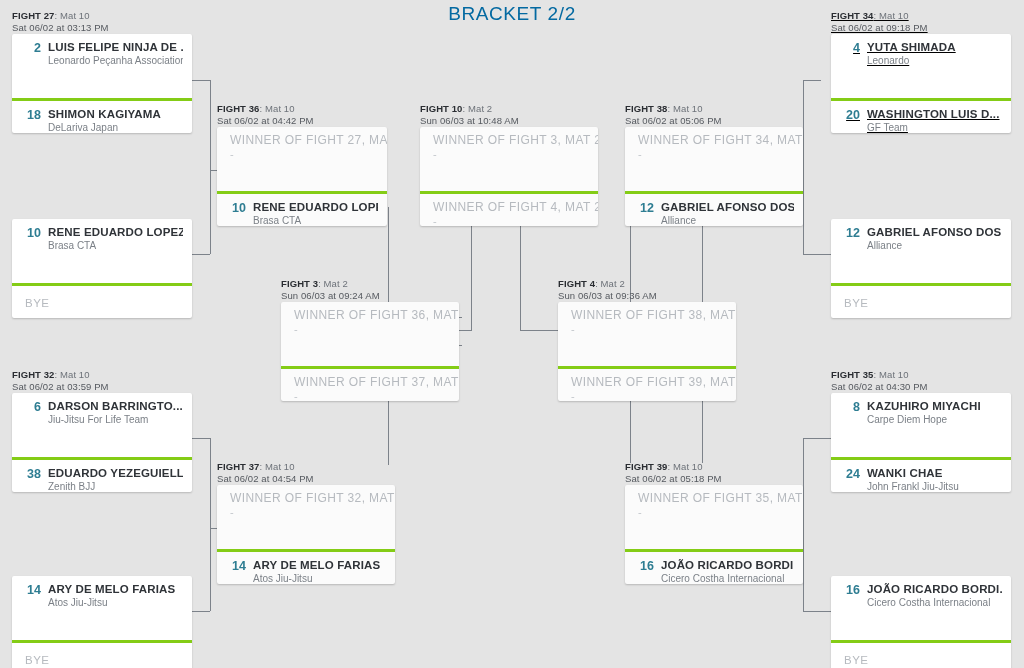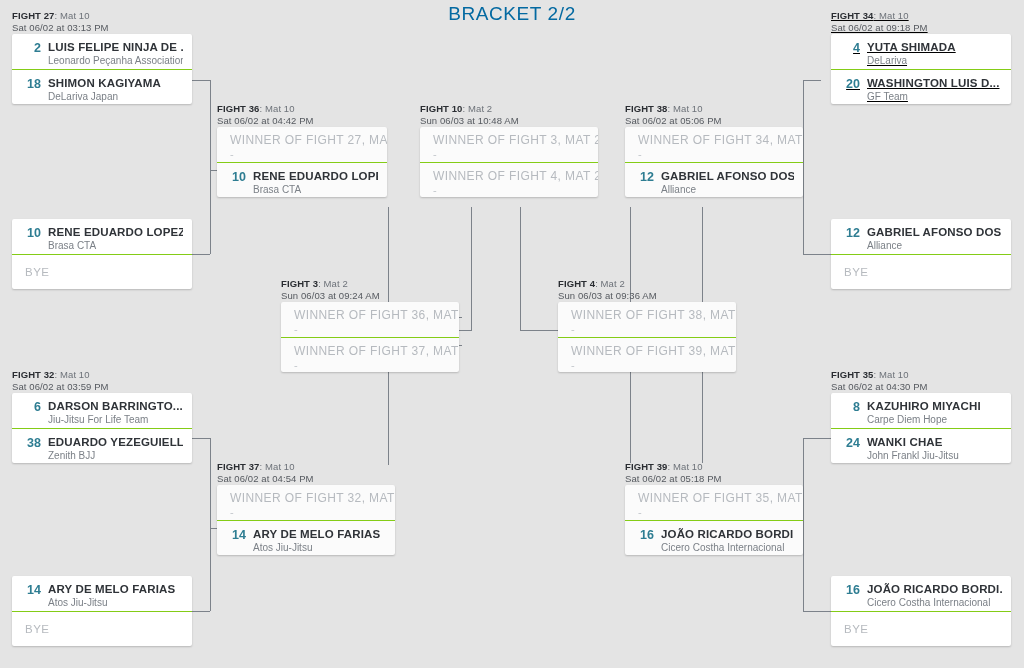--- a/index.html
+++ b/index.html
@@ -53,21 +53,21 @@
     overflow: hidden;
   }
   .card.pending { background: #fbfbfb; }
 
   .slot {
     display: flex;
     align-items: flex-start;
     padding: 7px 9px 6px 9px;
     height: 35px;
   }
-  .slot + .slot { border-top: 1px solid #84cc16; }
+  .slot + .slot { border-top: 3px solid #84cc16; margin-top: 29px; }
 
   .seed {
     color: #2e7d92;
     font-weight: bold;
     font-size: 12.5px;
     min-width: 20px;
     text-align: right;
     margin-right: 7px;
     line-height: 13px;
     padding-top: 1px;
@@ -322,21 +322,21 @@
           </div>
         </div>
       </div>
       <div class="match" style="left: 831px; top: 10px; width: 180px; text-decoration: underline;">
         <div class="match-hdr"><span class="fno">FIGHT 34</span><span class="mat">: Mat 10</span><br><span class="dt">Sat 06/02 at 09:18 PM</span></div>
         <div class="card">
           <div class="slot">
             <div class="seed">4</div>
             <div class="who">
               <div class="nm">YUTA SHIMADA</div>
-              <div class="team">DeLariva</div>
+              <div class="team">Leonardo</div>
             </div>
           </div>
           <div class="slot">
             <div class="seed">20</div>
             <div class="who">
               <div class="nm">WASHINGTON LUIS D...</div>
               <div class="team">GF Team</div>
             </div>
           </div>
         </div>

